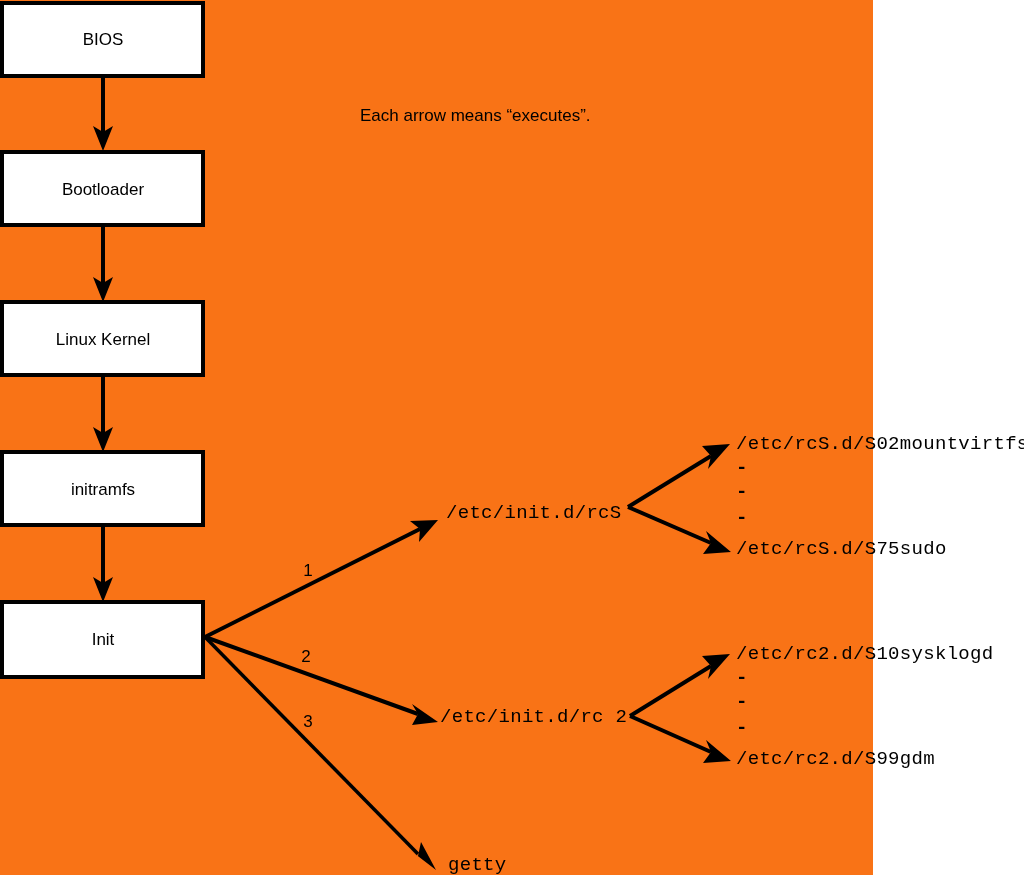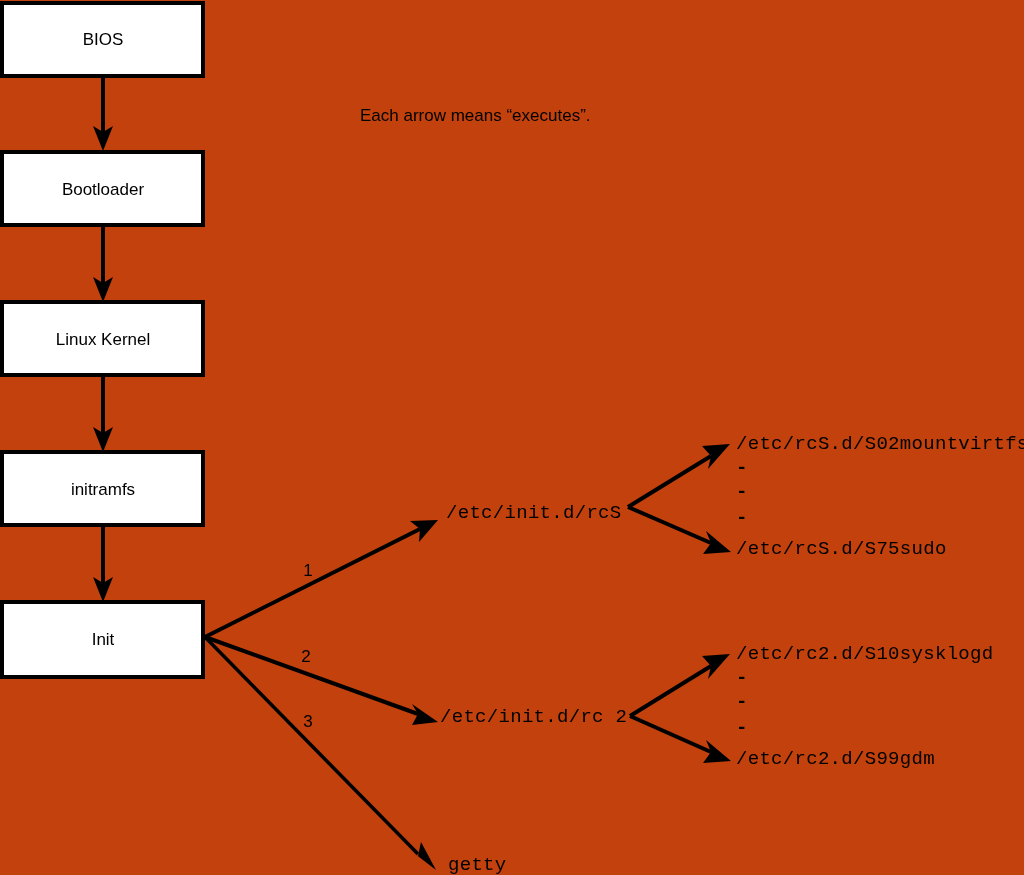--- a/index.html
+++ b/index.html
@@ -8,23 +8,23 @@
     background: #ffffff;
   }
   body {
     width: 1024px;
     height: 875px;
     overflow: hidden;
     font-family: "Liberation Sans", sans-serif;
   }
   #diagram-root {
     position: relative;
-    width: 1024px;
+    width: 873px;
     height: 875px;
-    background: #c2410c;
+    background: #f97316;
   }
   svg#boot-diagram {
     display: block;
     width: 1024px;
     height: 875px;
   }
   .node-box {
     fill: #ffffff;
     stroke: #000000;
     stroke-width: 4;

